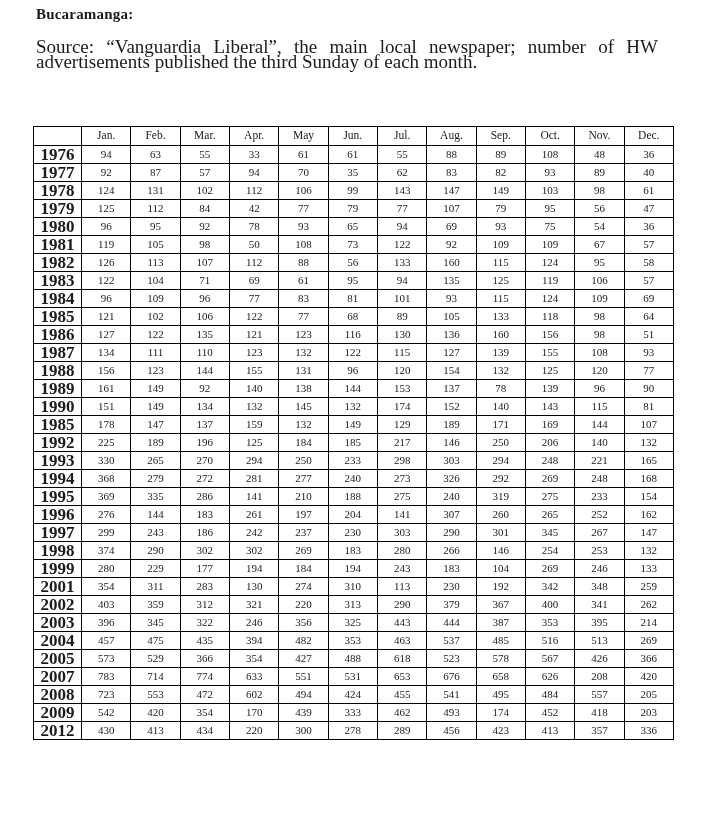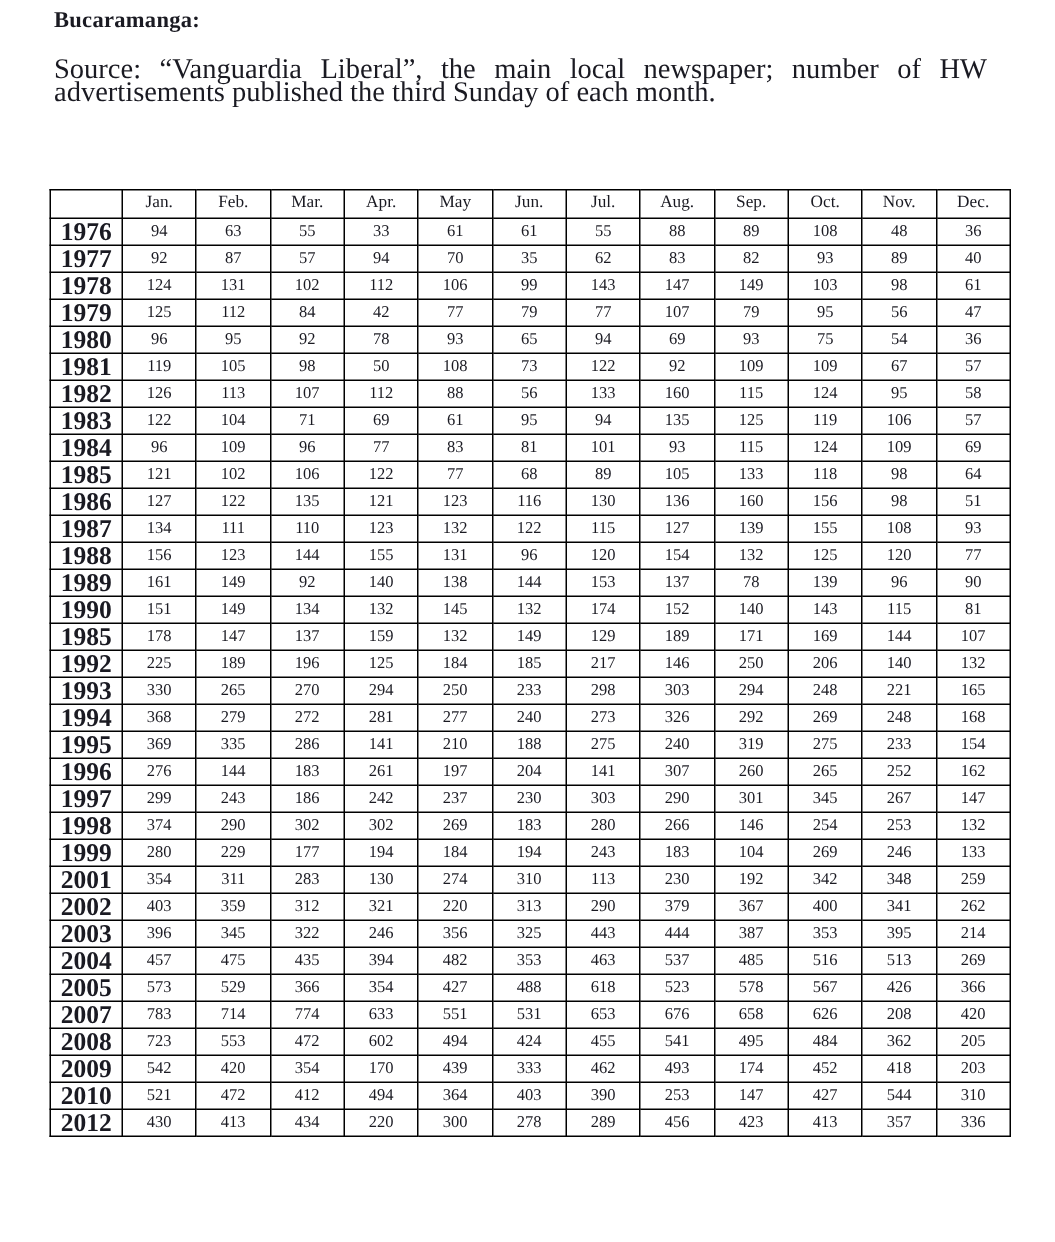--- a/index.html
+++ b/index.html
@@ -556,54 +556,39 @@
         <td>723</td>
         <td>553</td>
         <td>472</td>
         <td>602</td>
         <td>494</td>
         <td>424</td>
         <td>455</td>
         <td>541</td>
         <td>495</td>
         <td>484</td>
-        <td>362</td>
+        <td>557</td>
         <td>205</td>
       </tr>
       <tr>
         <th>2009</th>
         <td>542</td>
         <td>420</td>
         <td>354</td>
         <td>170</td>
         <td>439</td>
         <td>333</td>
         <td>462</td>
         <td>493</td>
         <td>174</td>
         <td>452</td>
         <td>418</td>
         <td>203</td>
       </tr>
       <tr>
-        <th>2010</th>
-        <td>521</td>
-        <td>472</td>
-        <td>412</td>
-        <td>494</td>
-        <td>364</td>
-        <td>403</td>
-        <td>390</td>
-        <td>253</td>
-        <td>147</td>
-        <td>427</td>
-        <td>544</td>
-        <td>310</td>
-      </tr>
-      <tr>
         <th>2012</th>
         <td>430</td>
         <td>413</td>
         <td>434</td>
         <td>220</td>
         <td>300</td>
         <td>278</td>
         <td>289</td>
         <td>456</td>
         <td>423</td>

